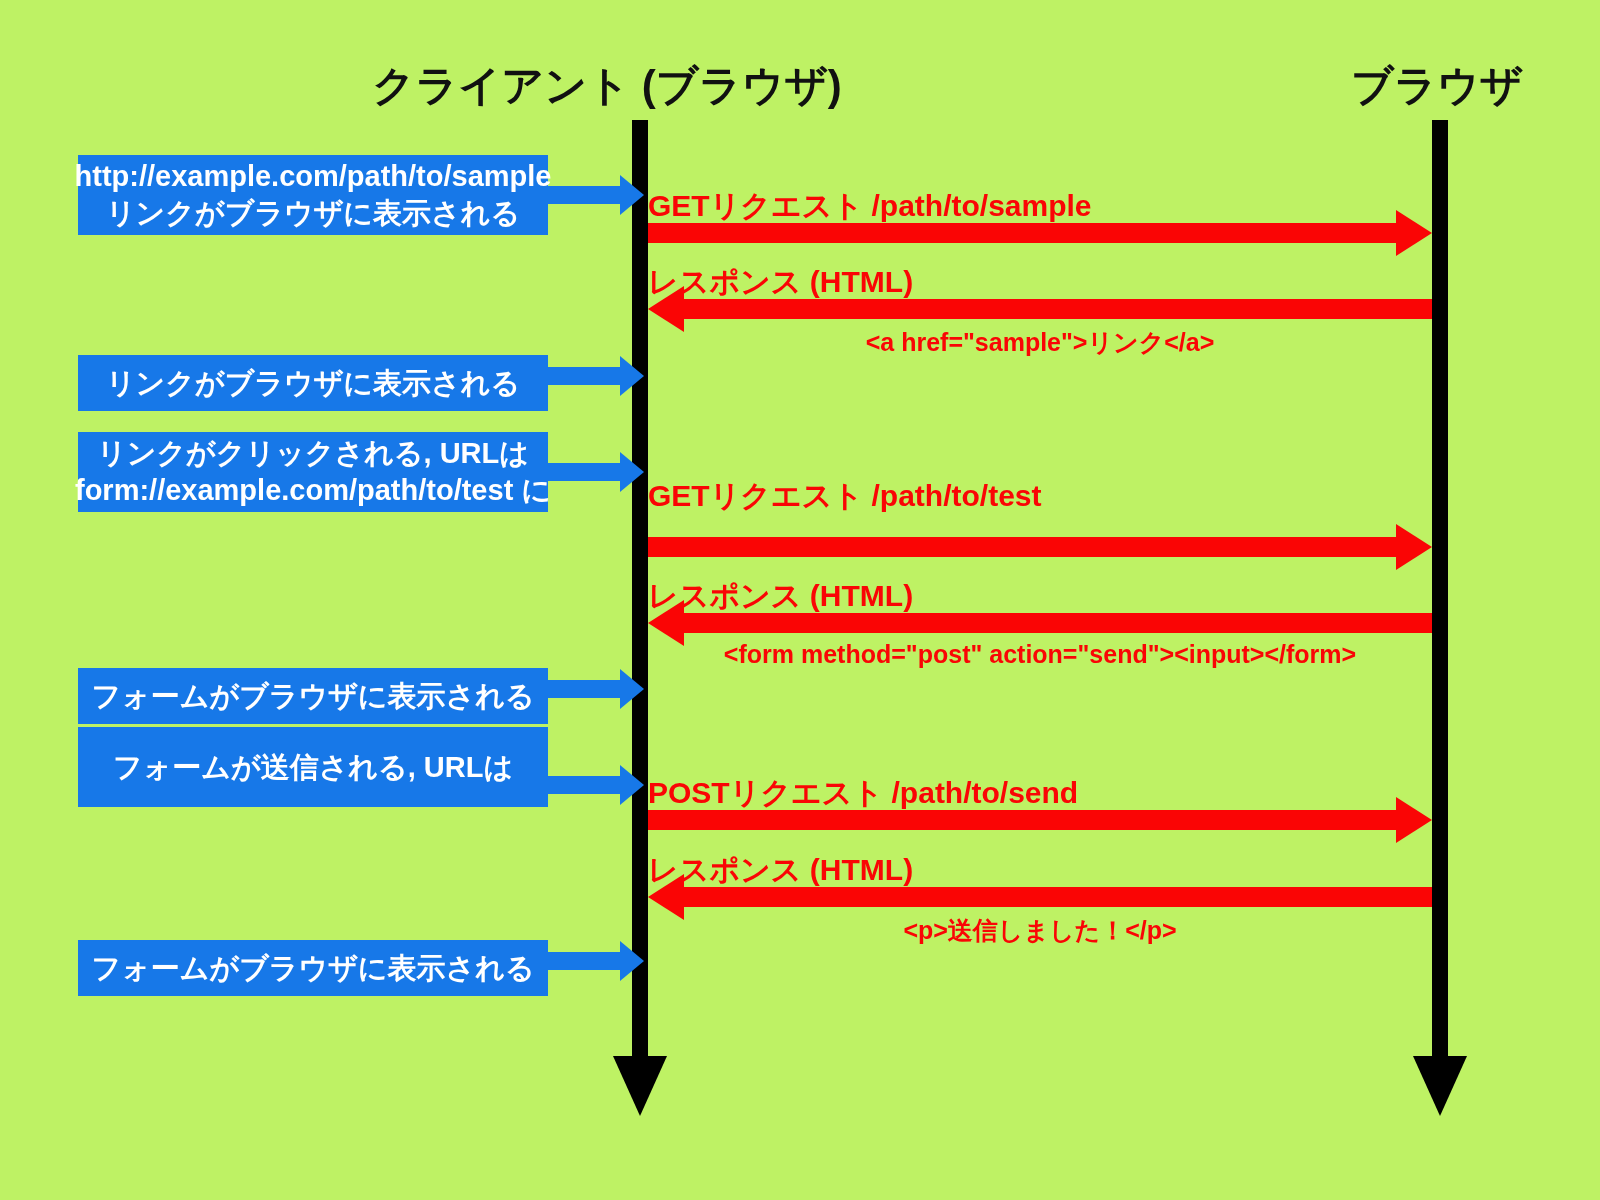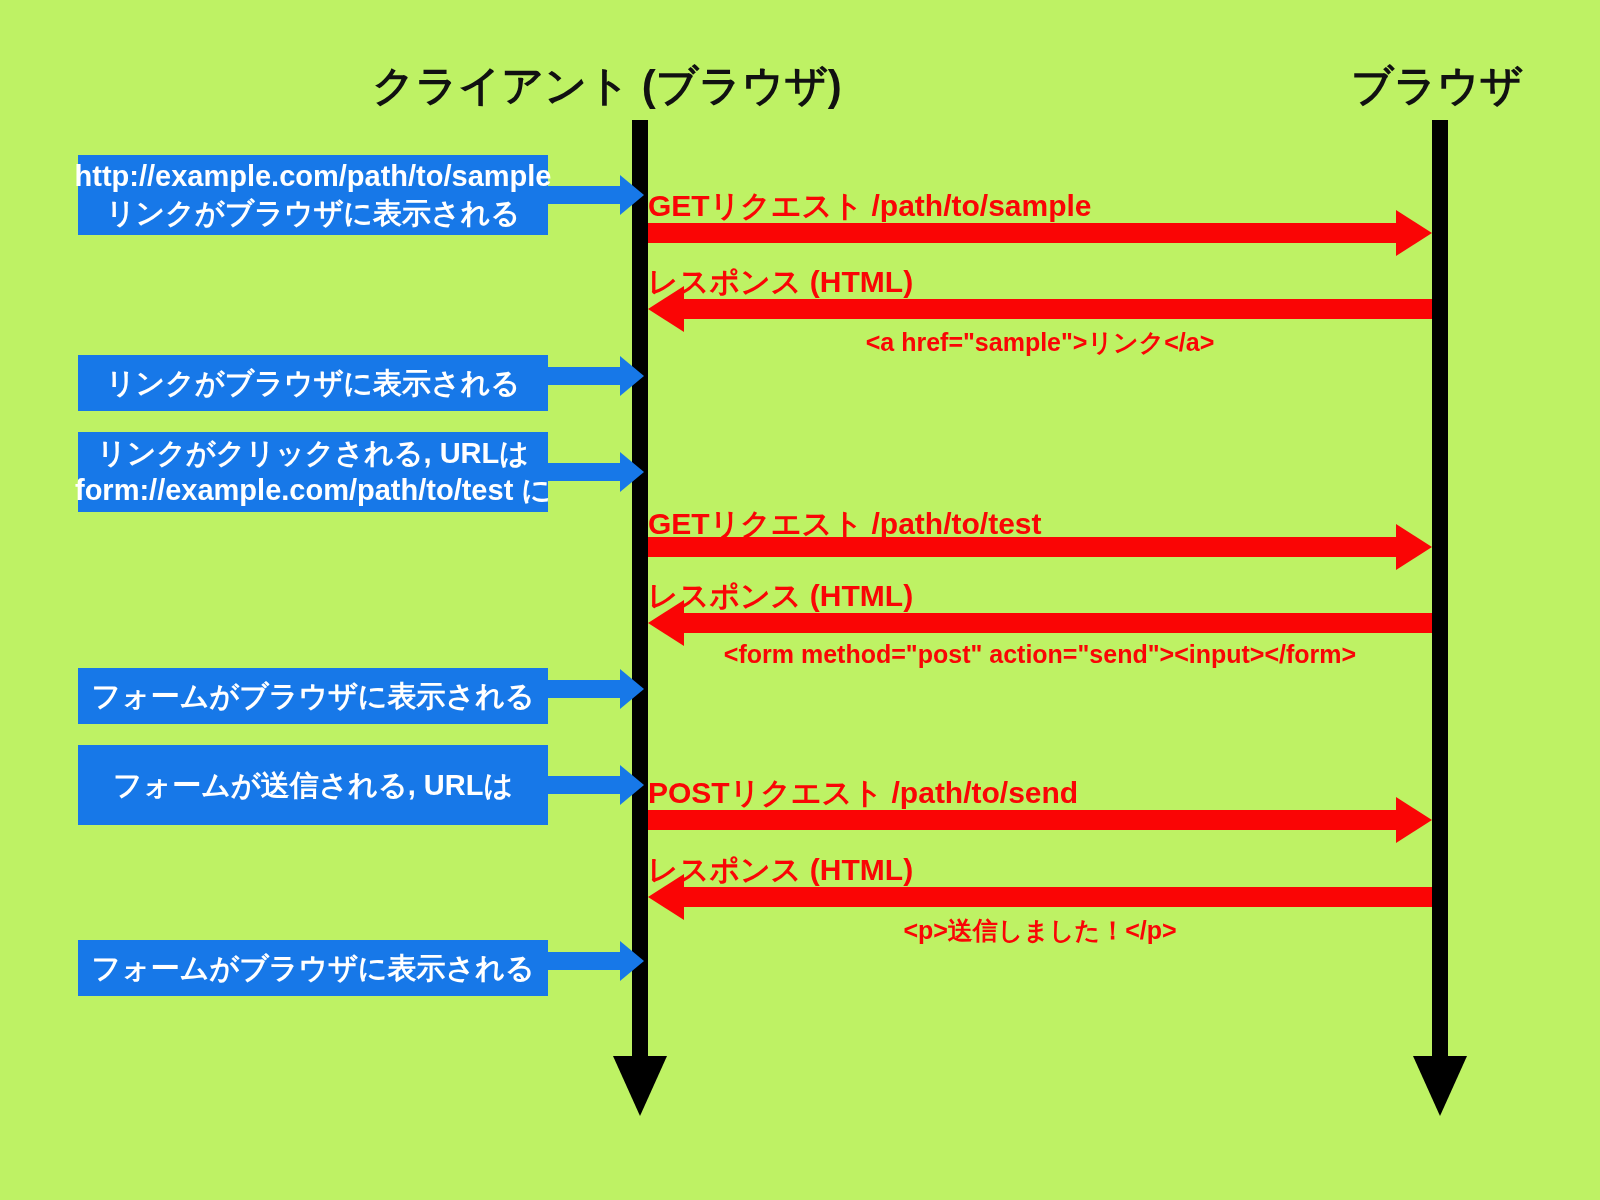--- a/index.html
+++ b/index.html
@@ -83,21 +83,21 @@
     width: 0; height: 0;
     border-top: 23px solid transparent;
     border-bottom: 23px solid transparent;
   }
   .msg-head.to-server { left: 1396px; border-left: 36px solid var(--message-red); }
   .msg-head.to-client { left: 648px;  border-right: 36px solid var(--message-red); }
 
   
   .m1 .msg-bar { top: 223px; } .m1 .msg-head { top: 210px; } .m1 .msg-label { top: 186px; }
   .m2 .msg-bar { top: 299px; } .m2 .msg-head { top: 286px; } .m2 .msg-label { top: 262px; } .m2 .msg-sublabel { top: 326px; }
-  .m3 .msg-bar { top: 537px; } .m3 .msg-head { top: 524px; } .m3 .msg-label { top: 476px; margin-top: 28px; }
+  .m3 .msg-bar { top: 537px; } .m3 .msg-head { top: 524px; } .m3 .msg-label { top: 476px; }
   .m4 .msg-bar { top: 613px; } .m4 .msg-head { top: 600px; } .m4 .msg-label { top: 576px; } .m4 .msg-sublabel { top: 640px; }
   .m5 .msg-bar { top: 810px; } .m5 .msg-head { top: 797px; } .m5 .msg-label { top: 773px; }
   .m6 .msg-bar { top: 887px; } .m6 .msg-head { top: 874px; } .m6 .msg-label { top: 850px; } .m6 .msg-sublabel { top: 914px; }
 
   
   .event-box {
     position: absolute;
     left: 78px;
     width: 470px;
     background: var(--event-blue);
@@ -111,21 +111,21 @@
     align-items: center;
     text-align: center;
     white-space: nowrap;
   }
   .event-box.twoline { height: 80px; }
   .event-box.oneline { height: 56px; }
   .e1 { top: 155px; }
   .e2 { top: 355px; }
   .e3 { top: 432px; }
   .e4 { top: 668px; }
-  .e5 { top: 745px; }
+  .e5 { top: 727px; }
   .e6 { top: 940px; }
 
   
   .conn-stem {
     position: absolute;
     left: 548px;
     width: 72px;
     height: 18px;
     background: var(--event-blue);
   }

